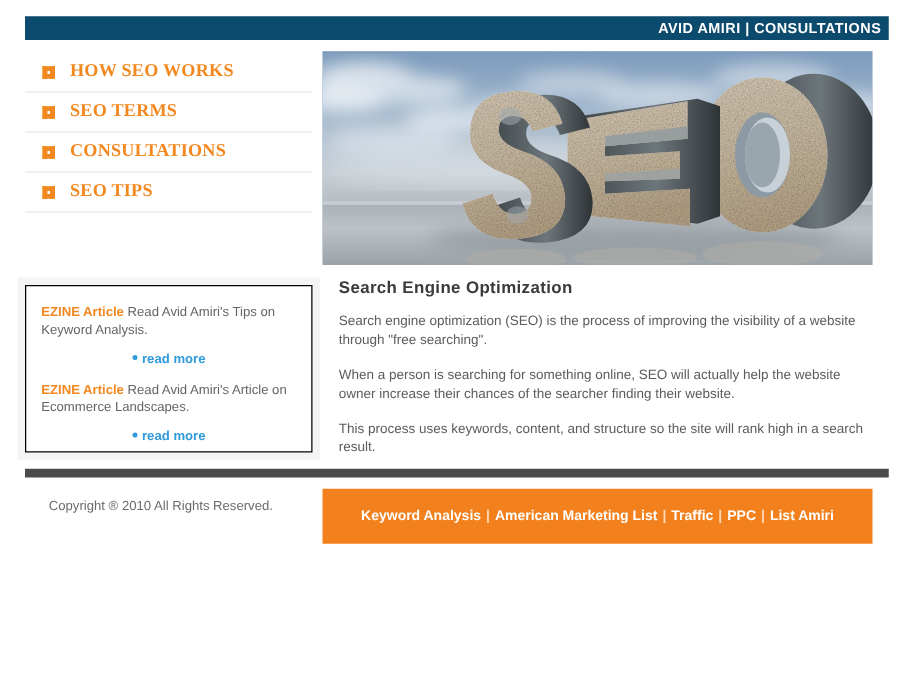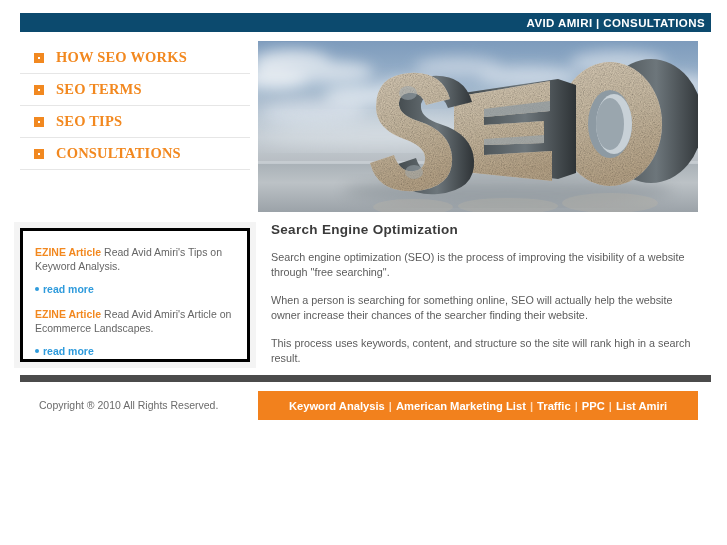--- a/index.html
+++ b/index.html
@@ -86,41 +86,41 @@
   }
 
   
   .ezine-box {
     position: absolute;
     left: 20px;
     top: 228px;
     width: 230px;
     height: 134px;
     background: #ffffff;
-    border: 3px solid #000000;
+    border: 1px solid #000000;
     box-sizing: border-box;
     box-shadow: 0 0 0 6px #f4f4f4;
   }
   .ezine-inner {
     padding: 14px 12px 8px 12px;
   }
   .ezine-entry {
     margin-bottom: 4px;
   }
   .ezine-text {
     font-size: 10.5px;
     color: #656565;
     line-height: 14px;
   }
   .ezine-tag {
     color: #f2881f;
     font-weight: bold;
   }
   .read-more-row {
-    text-align: left;
+    text-align: center;
     margin-top: 6px;
     margin-bottom: 10px;
   }
   .read-more {
     color: #2f9bdc;
     font-size: 10.5px;
     font-weight: bold;
     text-decoration: none;
     white-space: nowrap;
     cursor: pointer;
@@ -183,21 +183,21 @@
     top: 399px;
     font-size: 10.5px;
     color: #6b6b6b;
     white-space: nowrap;
   }
   .footer-nav {
     position: absolute;
     left: 258px;
     top: 391px;
     width: 440px;
-    height: 29px;
+    height: 44px;
     background: #f2811d;
     display: flex;
     align-items: center;
     justify-content: center;
   }
   .footer-link {
     color: #ffffff;
     font-size: 11.2px;
     font-weight: bold;
     text-decoration: none;
@@ -252,34 +252,34 @@
       <span class="grid-icon">
         <svg width="10" height="10" viewBox="0 0 10 10">
           <rect x="0" y="0" width="4" height="2.6" fill="#f2881f"></rect>
           <rect x="6" y="0" width="4" height="2.6" fill="#f2881f"></rect>
           <rect x="0" y="3.7" width="4" height="2.6" fill="#f2881f"></rect>
           <rect x="6" y="3.7" width="4" height="2.6" fill="#f2881f"></rect>
           <rect x="0" y="7.4" width="4" height="2.6" fill="#f2881f"></rect>
           <rect x="6" y="7.4" width="4" height="2.6" fill="#f2881f"></rect>
         </svg>
       </span>
-      <span class="nav-label">SEO TIPS</span>
+      <span class="nav-label">CONSULTATIONS</span>
     </div>
     <div class="nav-item">
       <span class="grid-icon">
         <svg width="10" height="10" viewBox="0 0 10 10">
           <rect x="0" y="0" width="4" height="2.6" fill="#f2881f"></rect>
           <rect x="6" y="0" width="4" height="2.6" fill="#f2881f"></rect>
           <rect x="0" y="3.7" width="4" height="2.6" fill="#f2881f"></rect>
           <rect x="6" y="3.7" width="4" height="2.6" fill="#f2881f"></rect>
           <rect x="0" y="7.4" width="4" height="2.6" fill="#f2881f"></rect>
           <rect x="6" y="7.4" width="4" height="2.6" fill="#f2881f"></rect>
         </svg>
       </span>
-      <span class="nav-label">CONSULTATIONS</span>
+      <span class="nav-label">SEO TIPS</span>
     </div>
   </nav>
 
   <div class="ezine-box">
     <div class="ezine-inner">
       <div class="ezine-entry">
         <div class="ezine-text">
           <span class="ezine-tag">EZINE Article</span><span> Read Avid Amiri's Tips on Keyword Analysis.</span>
         </div>
         <div class="read-more-row">

